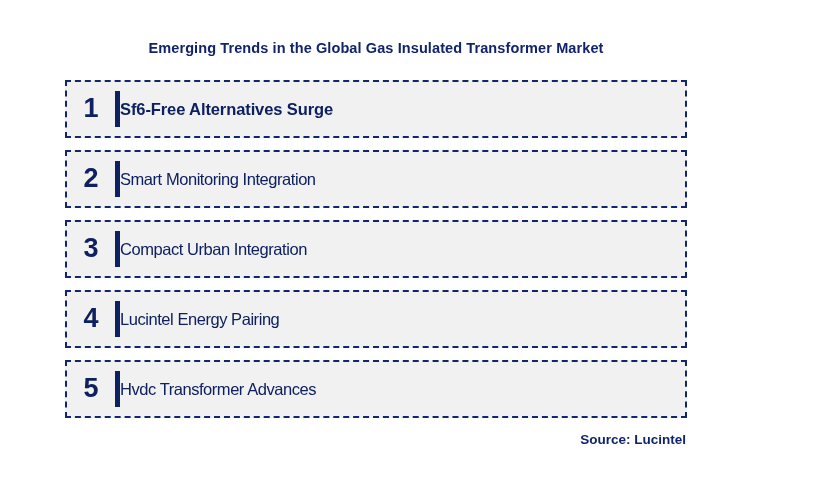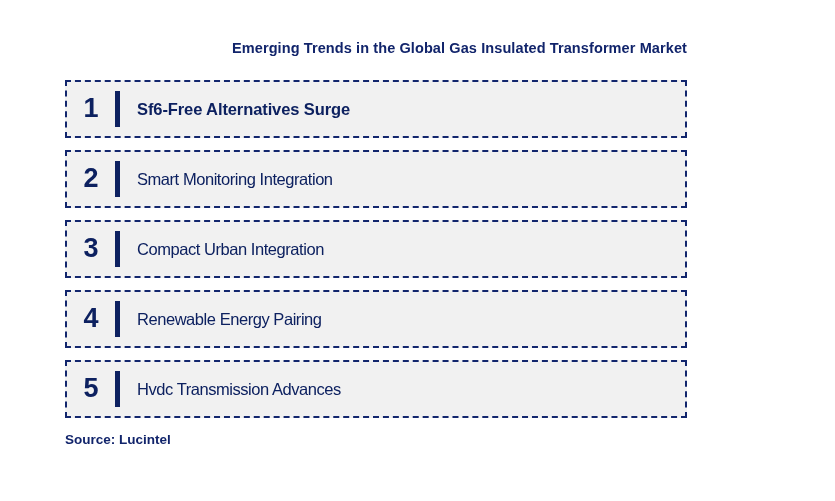--- a/index.html
+++ b/index.html
@@ -24,21 +24,21 @@
   .content-block {
     position: absolute;
     left: 65px;
     top: 0;
     width: 622px;
   }
 
   .title {
     margin: 0;
     padding-top: 38px;
-    text-align: right;
+    text-align: center;
     font-size: 14.5px;
     font-weight: bold;
     color: #11246b;
     letter-spacing: 0.1px;
     line-height: 20px;
   }
 
   .trend-list {
     margin: 0;
     padding: 0;
@@ -73,35 +73,34 @@
   }
 
   .divider-bar {
     width: 5px;
     flex: 0 0 5px;
     height: 36px;
     background: #0d2160;
   }
 
   .trend-label {
-    padding-left: 17px;
     font-size: 16.5px;
     font-weight: bold;
     color: #0d2160;
     white-space: nowrap;
     letter-spacing: -0.1px;
   }
 
   .trend-row.weight-regular .trend-label {
     font-weight: normal;
     letter-spacing: -0.45px;
   }
 
   .source {
-    text-align: left;
+    text-align: right;
     font-size: 13.5px;
     font-weight: bold;
     color: #11246b;
     margin-top: 14px;
     padding-right: 1px;
   }
 </style>
 </head>
 <body>
 
@@ -126,27 +125,27 @@
 
       <li class="trend-row weight-regular">
         <span class="rank">3</span>
         <span class="divider-bar"></span>
         <span class="trend-label">Compact Urban Integration</span>
       </li>
 
       <li class="trend-row weight-regular">
         <span class="rank">4</span>
         <span class="divider-bar"></span>
-        <span class="trend-label">Renewable Energy Pairing</span>
+        <span class="trend-label">Lucintel Energy Pairing</span>
       </li>
 
       <li class="trend-row weight-regular">
         <span class="rank">5</span>
         <span class="divider-bar"></span>
-        <span class="trend-label">Hvdc Transmission Advances</span>
+        <span class="trend-label">Hvdc Transformer Advances</span>
       </li>
 
     </ul>
 
     <div class="source">Source: Lucintel</div>
 
   </div>
 </div>
 
 </body></html>

